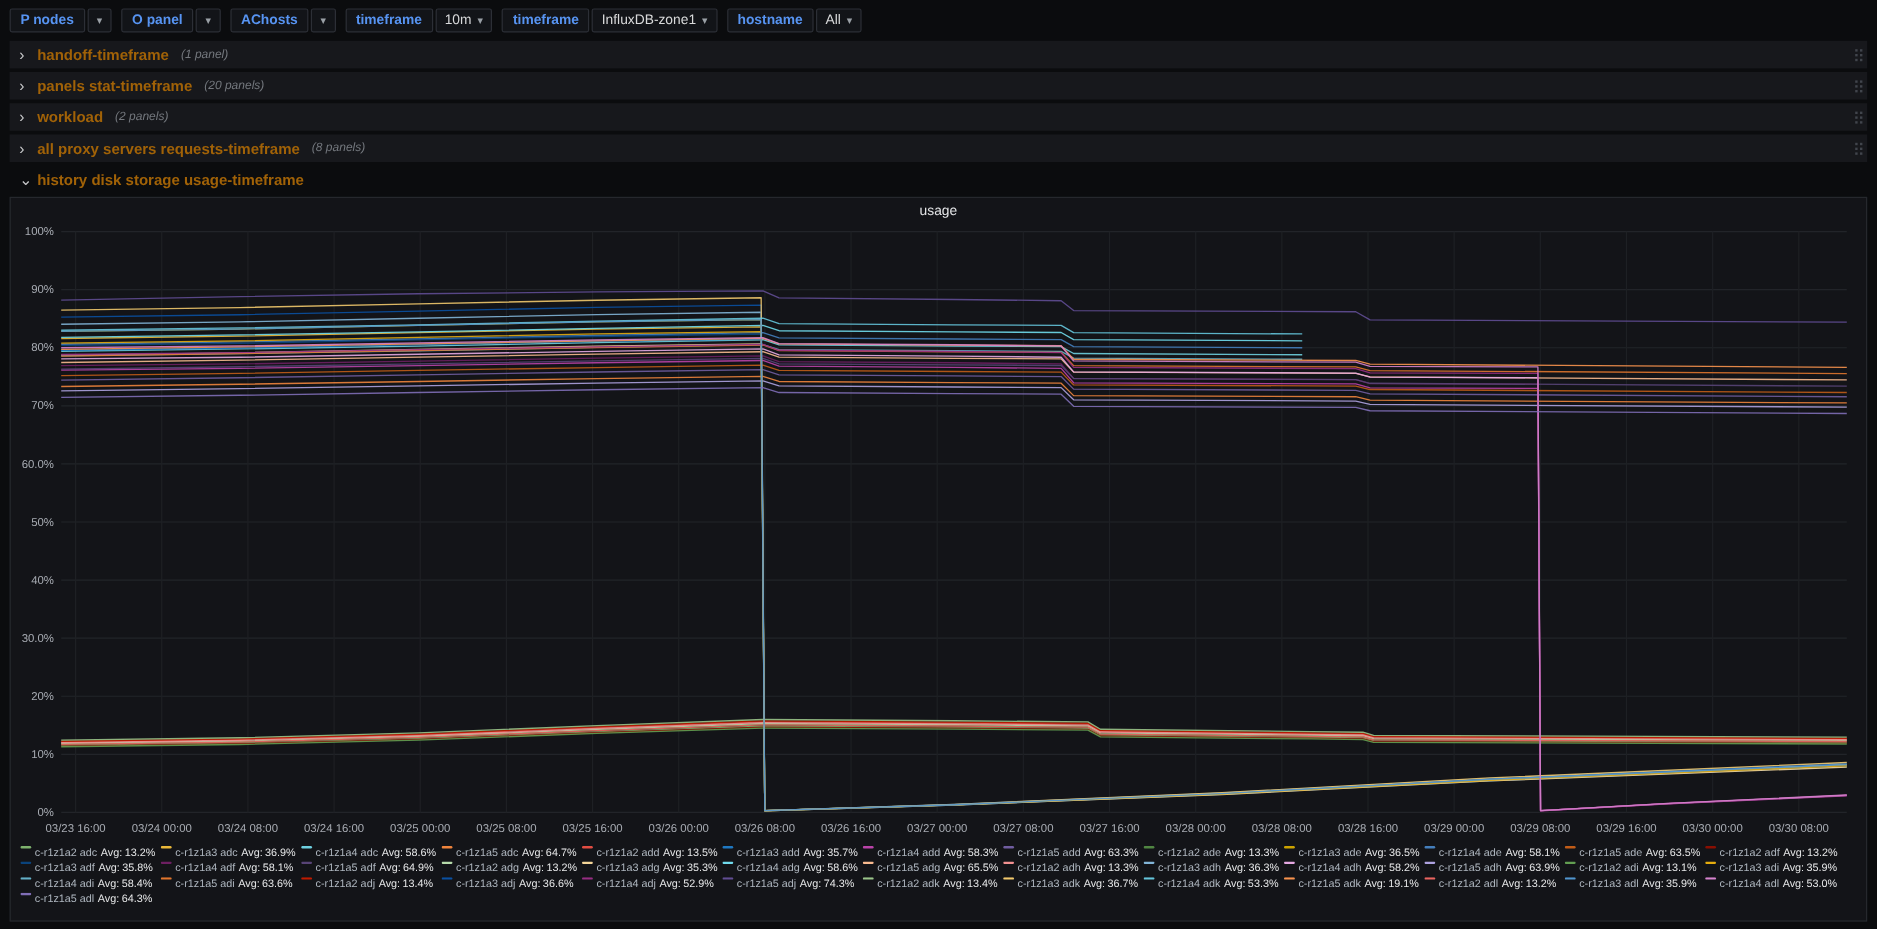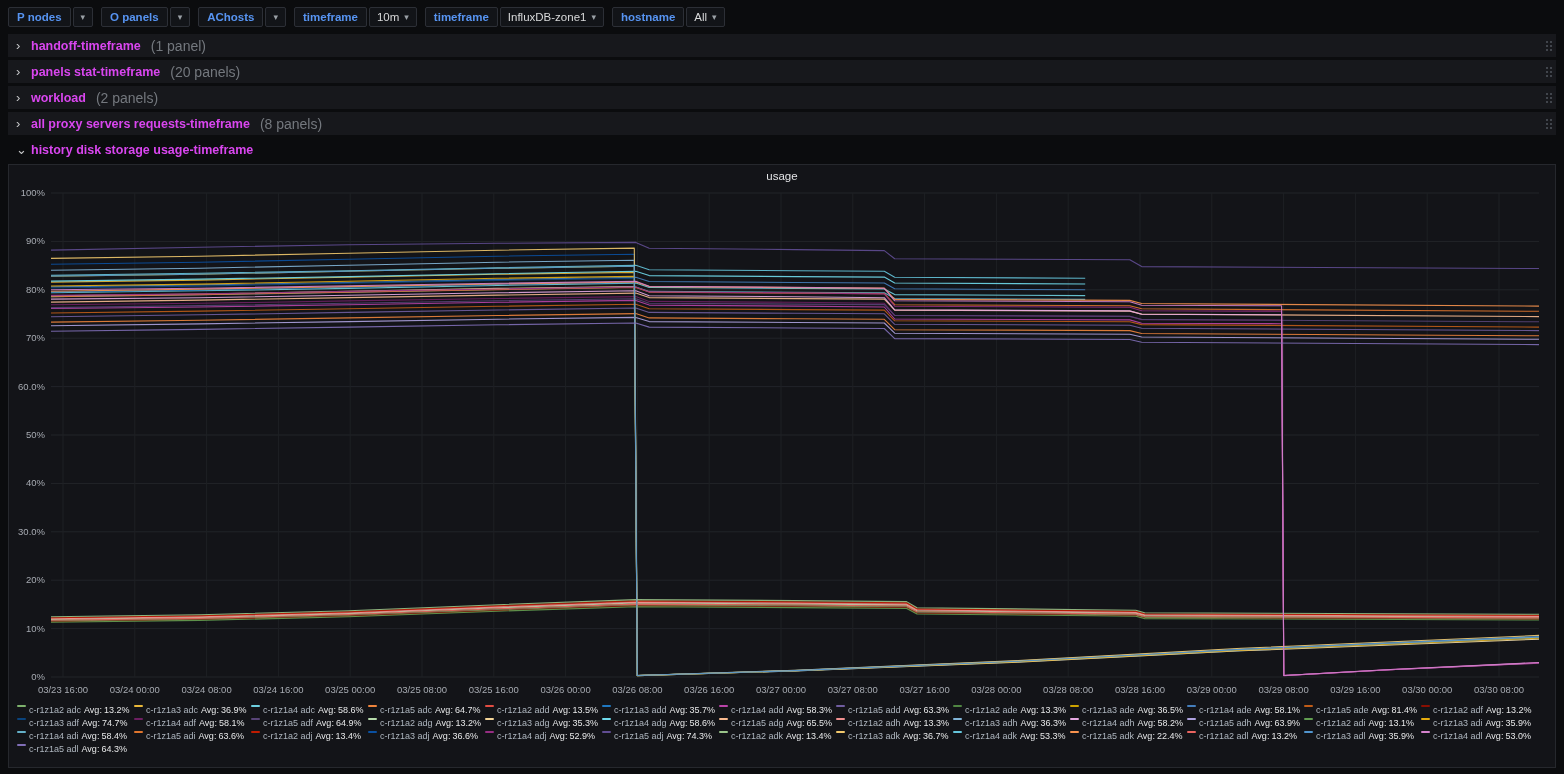--- a/index.html
+++ b/index.html
@@ -11,22 +11,22 @@
   .var-label{background:#121418;border:1px solid #2c2f36;border-radius:2px;color:#5794f2;
     font-size:11.5px;font-weight:bold;padding:3px 8px;display:flex;align-items:center;}
   .var-value{background:#121418;border:1px solid #2c2f36;border-radius:2px;color:#d8d9da;
     font-size:11.5px;padding:3px 7px;display:flex;align-items:center;gap:5px;cursor:pointer;}
   .caret{color:#9aa0a6;font-size:9px;line-height:1;}
   
   .rows{padding:0 8px;}
   .dash-row{background:#17181c;height:23px;margin-bottom:3px;display:flex;align-items:center;
     padding:0 8px;position:relative;cursor:pointer;}
   .dash-row .chev{color:#c7c8ca;font-size:13px;margin-right:7px;width:8px;}
-  .dash-row .rtitle{font-size:12.5px;font-weight:bold;color:#d946ef;}
-  .dash-row .rcount{font-size:14px;color:#74787e;margin-left:10px;}
+  .dash-row .rtitle{font-size:12.5px;font-weight:bold;color:#a16207;}
+  .dash-row .rcount{font-size:10px;font-style:italic;color:#74787e;margin-left:10px;}
   .dash-row .drag{position:absolute;right:8px;top:7px;width:2px;height:2px;background:#41454c;
     box-shadow:0 0 #41454c,4px 0 #41454c,0 4px #41454c,4px 4px #41454c,0 8px #41454c,4px 8px #41454c;}
   .dash-row.expanded{background:transparent;}
   
   .panel{margin:2px 8px 0 8px;background:#131418;border:1px solid #26282d;height:604px;
     box-sizing:border-box;padding:2px 6px 4px 6px;}
   .panel-title{text-align:center;font-size:11.5px;color:#e3e4e6;height:18px;line-height:18px;cursor:pointer;}
   svg.chart{display:block;}
   
   .legend{display:flex;flex-wrap:wrap;padding:2px 2px 0 2px;}
@@ -42,21 +42,21 @@
 
 <div class="app">
   <div class="toolbar" id="toolbar">
       <div class="var-group">
         <div class="var-label">P nodes</div>
         <div class="var-value">
           <span class="caret">▾</span>
         </div>
       </div>
       <div class="var-group">
-        <div class="var-label">O panels</div>
+        <div class="var-label">O panel</div>
         <div class="var-value">
           <span class="caret">▾</span>
         </div>
       </div>
       <div class="var-group">
         <div class="var-label">AChosts</div>
         <div class="var-value">
           <span class="caret">▾</span>
         </div>
       </div>
@@ -284,33 +284,33 @@
         <div class="legend-item">
           <span class="swatch" style="background: rgb(68, 126, 188);"></span>
           <span class="lname">c-r1z1a4 ade</span>
           <span class="lavg">Avg:</span>
           <span class="lval">58.1%</span>
         </div>
         <div class="legend-item">
           <span class="swatch" style="background: rgb(193, 92, 23);"></span>
           <span class="lname">c-r1z1a5 ade</span>
           <span class="lavg">Avg:</span>
-          <span class="lval">81.4%</span>
+          <span class="lval">63.5%</span>
         </div>
         <div class="legend-item">
           <span class="swatch" style="background: rgb(137, 15, 2);"></span>
           <span class="lname">c-r1z1a2 adf</span>
           <span class="lavg">Avg:</span>
           <span class="lval">13.2%</span>
         </div>
         <div class="legend-item">
           <span class="swatch" style="background: rgb(10, 67, 124);"></span>
           <span class="lname">c-r1z1a3 adf</span>
           <span class="lavg">Avg:</span>
-          <span class="lval">74.7%</span>
+          <span class="lval">35.8%</span>
         </div>
         <div class="legend-item">
           <span class="swatch" style="background: rgb(109, 31, 98);"></span>
           <span class="lname">c-r1z1a4 adf</span>
           <span class="lavg">Avg:</span>
           <span class="lval">58.1%</span>
         </div>
         <div class="legend-item">
           <span class="swatch" style="background: rgb(88, 68, 119);"></span>
           <span class="lname">c-r1z1a5 adf</span>
@@ -428,21 +428,21 @@
         <div class="legend-item">
           <span class="swatch" style="background: rgb(101, 197, 219);"></span>
           <span class="lname">c-r1z1a4 adk</span>
           <span class="lavg">Avg:</span>
           <span class="lval">53.3%</span>
         </div>
         <div class="legend-item">
           <span class="swatch" style="background: rgb(249, 147, 78);"></span>
           <span class="lname">c-r1z1a5 adk</span>
           <span class="lavg">Avg:</span>
-          <span class="lval">22.4%</span>
+          <span class="lval">19.1%</span>
         </div>
         <div class="legend-item">
           <span class="swatch" style="background: rgb(234, 100, 96);"></span>
           <span class="lname">c-r1z1a2 adl</span>
           <span class="lavg">Avg:</span>
           <span class="lval">13.2%</span>
         </div>
         <div class="legend-item">
           <span class="swatch" style="background: rgb(81, 149, 206);"></span>
           <span class="lname">c-r1z1a3 adl</span>

